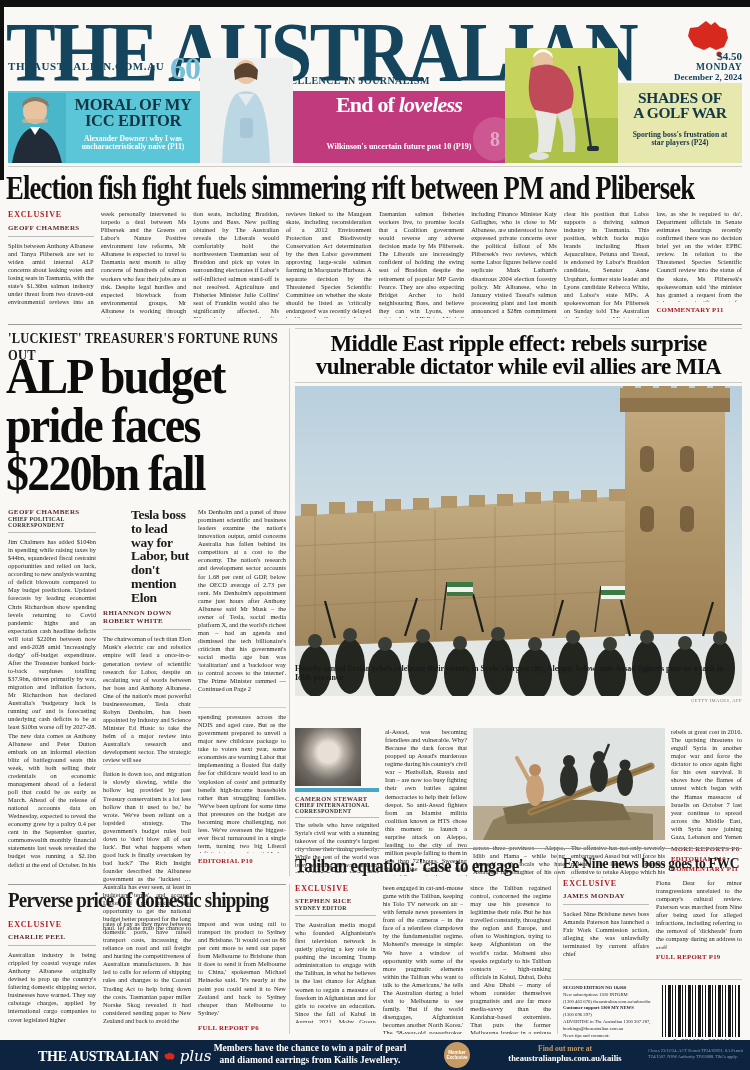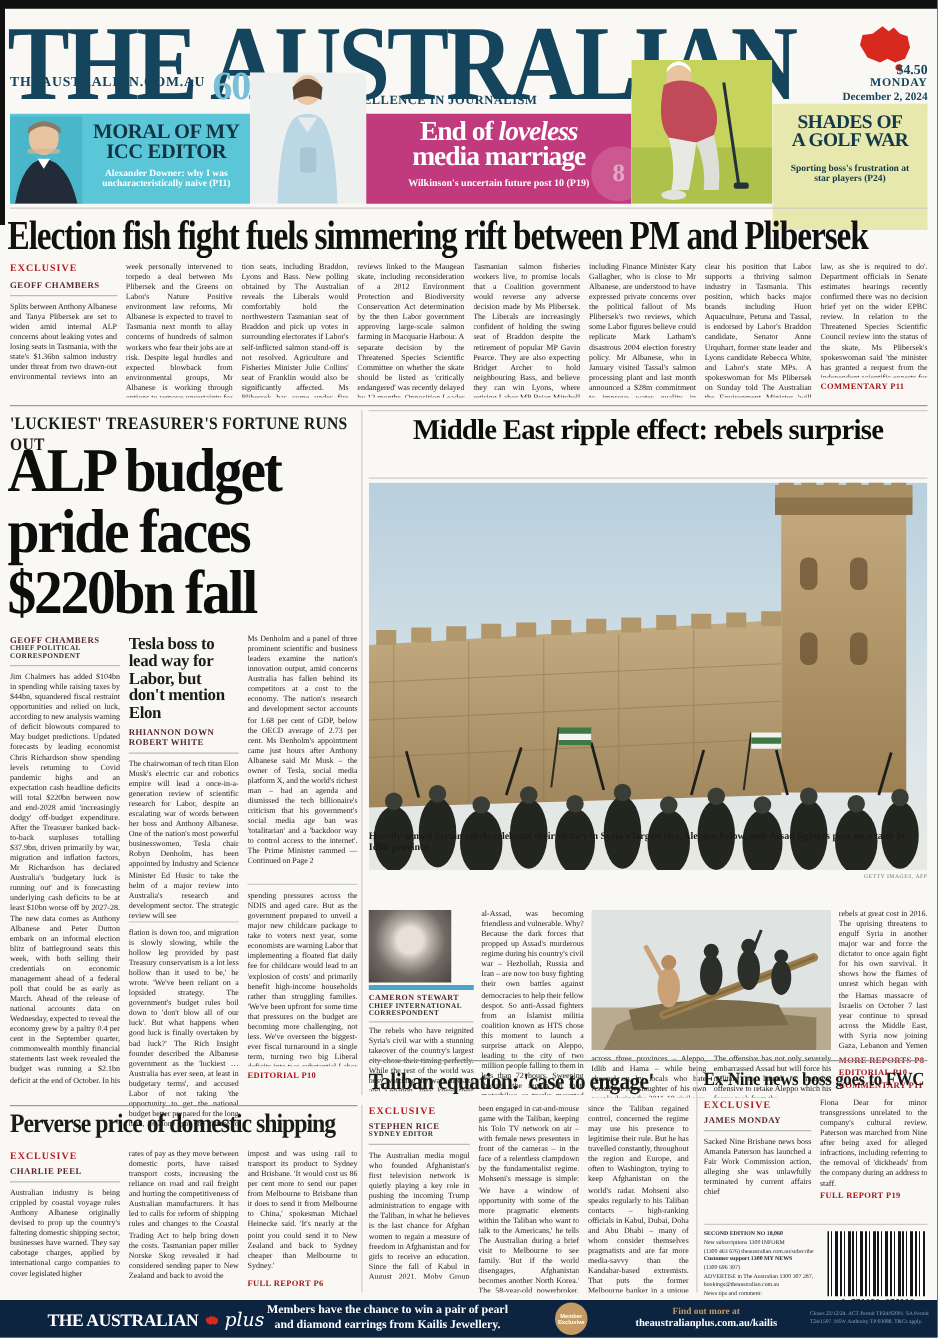--- a/index.html
+++ b/index.html
@@ -80,42 +80,41 @@
       <path d="M34 12 Q46 -2 58 12 L57 22 Q46 16 35 22 Z" fill="#5a4330"></path>
       <path d="M22 105 Q24 46 36 36 Q46 30 56 36 Q68 46 70 105 Z" fill="#bcd7e4"></path>
       <path d="M38 36 L46 48 L54 36 Z" fill="#e6ebee"></path>
       <rect x="40" y="60" width="13" height="20" rx="3" fill="#a8c7d6"></rect>
     </svg>
   </div>
 
   <div class="abs" style="left:293px;top:91px;width:212px;height:72px;background:#c13a7d;overflow:hidden;">
     <div class="serifb" style="position:absolute;left:6px;top:4px;width:200px;color:#fff;font-size:22px;line-height:0.92;text-align:center;letter-spacing:-0.8px;">
       <span>End of </span><span style="font-style:italic;">loveless</span>
-      <span style="display:block;">media marriage</span>
     </div>
     <div class="teaser-sub serifb" style="position:absolute;left:6px;top:52px;width:200px;color:#fff;font-size:8px;text-align:center;">Wilkinson's uncertain future post 10 (P19)</div>
     <div class="serifb" style="position:absolute;right:-12px;top:26px;width:44px;height:44px;border-radius:50%;background:#d670a2;opacity:0.55;color:#fff;font-size:20px;text-align:center;line-height:44px;">8</div>
   </div>
 
   <div class="abs" style="left:505px;top:48px;width:113px;height:115px;overflow:hidden;">
     <svg width="113" height="115" viewBox="0 0 113 115">
       <rect width="113" height="115" fill="#c6d45e"></rect>
       <rect y="70" width="113" height="45" fill="#aec24b"></rect>
       <ellipse cx="38" cy="14" rx="10" ry="10" fill="#e8c4a0"></ellipse>
       <path d="M28 10 Q38 -2 48 10 L47 6 Q38 -4 29 6 Z" fill="#fff"></path>
       <path d="M26 20 Q20 50 30 62 Q48 72 66 60 Q74 40 58 22 Q42 12 26 20 Z" fill="#c04a58"></path>
       <path d="M30 62 Q36 86 32 104 L46 104 Q50 84 52 66 Z" fill="#e9e9e4"></path>
       <path d="M52 66 Q60 84 58 104 L70 104 Q72 82 66 60 Z" fill="#dfdfda"></path>
       <line x1="74" y1="18" x2="86" y2="100" stroke="#23303a" stroke-width="2.4"></line>
       <rect x="82" y="98" width="12" height="5" rx="2" fill="#23303a"></rect>
       <ellipse cx="34" cy="108" rx="10" ry="4" fill="#e3e3de"></ellipse>
     </svg>
   </div>
 
-  <div class="abs" style="left:618px;top:83px;width:124px;height:101px;background:#e7e8ae;overflow:hidden;">
+  <div class="abs" style="left:618px;top:83px;width:124px;height:80px;background:#e7e8ae;overflow:hidden;">
     <div class="serifb" style="position:absolute;left:4px;top:8px;width:116px;color:#14384a;font-size:15.5px;line-height:0.95;text-align:center;letter-spacing:-0.4px;">
       <span style="display:block;">SHADES OF</span>
       <span style="display:block;">A GOLF WAR</span>
     </div>
     <div class="teaser-sub serifb" style="position:absolute;left:8px;top:48px;width:108px;color:#14384a;font-size:7.6px;text-align:center;">Sporting boss's frustration at star players (P24)</div>
   </div>
 
   <div class="abs lrule" style="left:8px;top:166px;width:734px;height:1px;"></div>
   <div class="abs serifb" style="left:6px;top:170px;width:744px;white-space:nowrap;">
     <span style="display:inline-block;font-size:27px;letter-spacing:-0.9px;transform:scale(0.99,1.22);transform-origin:left top;color:#111;">Election fish fight fuels simmering rift between PM and Plibersek</span>
@@ -156,39 +155,40 @@
     <div>
       <div class="bygroup">
         <div class="by" style="color:#5a2a33;">GEOFF CHAMBERS</div>
         <div class="role">CHIEF POLITICAL</div>
         <div class="role">CORRESPONDENT</div>
       </div>
       <div class="bt" style="height:330px;">Jim Chalmers has added $104bn in spending while raising taxes by $44bn, squandered fiscal restraint opportunities and relied on luck, according to new analysis warning of deficit blowouts compared to May budget predictions. Updated forecasts by leading economist Chris Richardson show spending levels returning to Covid pandemic highs and an expectation cash headline deficits will total $220bn between now and end-2028 amid 'increasingly dodgy' off-budget expenditure. After the Treasurer banked back-to-back surpluses totalling $37.9bn, driven primarily by war, migration and inflation factors, Mr Richardson has declared Australia's 'budgetary luck is running out' and is forecasting underlying cash deficits to be at least $10bn worse off by 2027-28. The new data comes as Anthony Albanese and Peter Dutton embark on an informal election blitz of battleground seats this week, with both selling their credentials on economic management ahead of a federal poll that could be as early as March. Ahead of the release of national accounts data on Wednesday, expected to reveal the economy grew by a paltry 0.4 per cent in the September quarter, commonwealth monthly financial statements last week revealed the budget was running a $2.1bn deficit at the end of October. In his new report, titled The Carnival is Over, Mr Richardson said 'Lucky (Jim) Chalmers' had enjoyed the 'most favourable environment to the budget in a century and a half'. 'But our budgetary luck is running out – instead of write-ups, the budget is now edging into writedown territory. That's because iron ore prices are down, in-</div>
     </div>
 
     <div>
-      <div class="serifb" style="font-size:13.5px;line-height:1.02;letter-spacing:-0.3px;margin-bottom:5px;">Tesla boss to lead way for Labor, but don't mention Elon</div>
+      <div class="serifb" style="font-size:13.5px;line-height:1.02;letter-spacing:-0.3px;margin-bottom:5px;margin-left:28px;">Tesla boss to lead way for Labor, but don't mention Elon</div>
       <div class="bygroup">
         <div class="by" style="color:#5a2a33;">RHIANNON DOWN</div>
         <div class="by" style="color:#5a2a33;">ROBERT WHITE</div>
       </div>
       <div class="bt" style="height:125px;border-bottom:1px solid #ccc;padding-bottom:4px;margin-bottom:5px;">The chairwoman of tech titan Elon Musk's electric car and robotics empire will lead a once-in-a-generation review of scientific research for Labor, despite an escalating war of words between her boss and Anthony Albanese. One of the nation's most powerful businesswomen, Tesla chair Robyn Denholm, has been appointed by Industry and Science Minister Ed Husic to take the helm of a major review into Australia's research and development sector. The strategic review will see</div>
       <div class="bt" style="height:160px;">flation is down too, and migration is slowly slowing, while the hollow leg provided by past Treasury conservatism is a lot less hollow than it used to be,' he wrote. 'We've been reliant on a lopsided strategy. The government's budget rules boil down to 'don't blow all of our luck'. But what happens when good luck is finally overtaken by bad luck?' The Rich Insight founder described the Albanese government as the 'luckiest … Australia has ever seen, at least in budgetary terms', and accused Labor of not taking 'the opportunity to get the national budget better prepared for the long haul, let alone grab the chance to use its huge windfall to buy its way towards much needed reforms'. Dr Chalmers, who on Sunday confirmed the mid-year budget update released later this month would forecast 'slow growth in our economy' to continue in the near-term', defended the government's efforts to rein in structural</div>
     </div>
 
     <div>
       <div class="bt" style="height:195px;border-bottom:1px solid #ccc;padding-bottom:4px;margin-bottom:5px;">Ms Denholm and a panel of three prominent scientific and business leaders examine the nation's innovation output, amid concerns Australia has fallen behind its competitors at a cost to the economy. The nation's research and development sector accounts for 1.68 per cent of GDP, below the OECD average of 2.73 per cent. Ms Denholm's appointment came just hours after Anthony Albanese said Mr Musk – the owner of Tesla, social media platform X, and the world's richest man – had an agenda and dismissed the tech billionaire's criticism that his government's social media age ban was 'totalitarian' and a 'backdoor way to control access to the internet'. The Prime Minister rammed — Continued on Page 2</div>
       <div class="bt" style="height:140px;">spending pressures across the NDIS and aged care. But as the government prepared to unveil a major new childcare package to take to voters next year, some economists are warning Labor that implementing a floated flat daily fee for childcare would lead to an 'explosion of costs' and primarily benefit high-income households rather than struggling families. 'We've been upfront for some time that pressures on the budget are becoming more challenging, not less. We've overseen the biggest-ever fiscal turnaround in a single term, turning two big Liberal deficits into two substantial Labor surpluses, and that's a powerful demonstration of the Albanese government's responsible economic management,' Dr Chalmers said. 'We've taken action to address the biggest structural pressures. — Continued on Page 4</div>
       <div class="plink">EDITORIAL P10</div>
     </div>
   </div>
 
   <div class="abs lrule" style="left:295px;top:328px;width:447px;height:1px;"></div>
   <div class="abs serifb" style="left:295px;top:332px;width:447px;font-size:23px;line-height:1.0;letter-spacing:-0.6px;text-align:center;color:#0d0d0d;">
     <span style="display:block;">Middle East ripple effect: rebels surprise</span>
+    <span style="display:block;">vulnerable dictator while evil allies are MIA</span>
   </div>
   <div class="abs lrule" style="left:295px;top:382px;width:447px;height:1px;"></div>
 
   <div class="abs" style="left:295px;top:386px;width:447px;height:310px;overflow:hidden;">
     <svg width="447" height="310" viewBox="0 0 447 310">
       <defs>
         <linearGradient id="sky" x1="0" y1="0" x2="0" y2="1">
           <stop offset="0" stop-color="#b8cfdd"></stop>
             <stop offset="0.7" stop-color="#dde6e9"></stop>
             <stop offset="1" stop-color="#e9e9e2"></stop>

